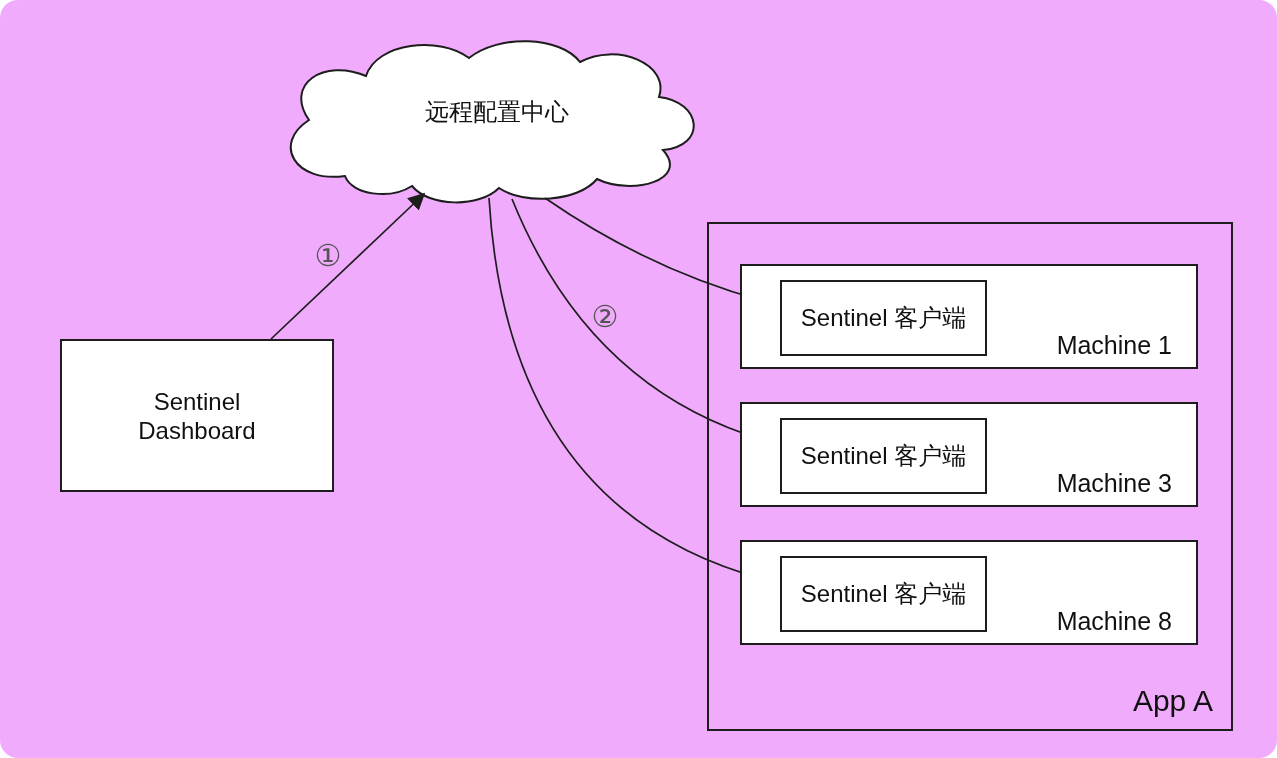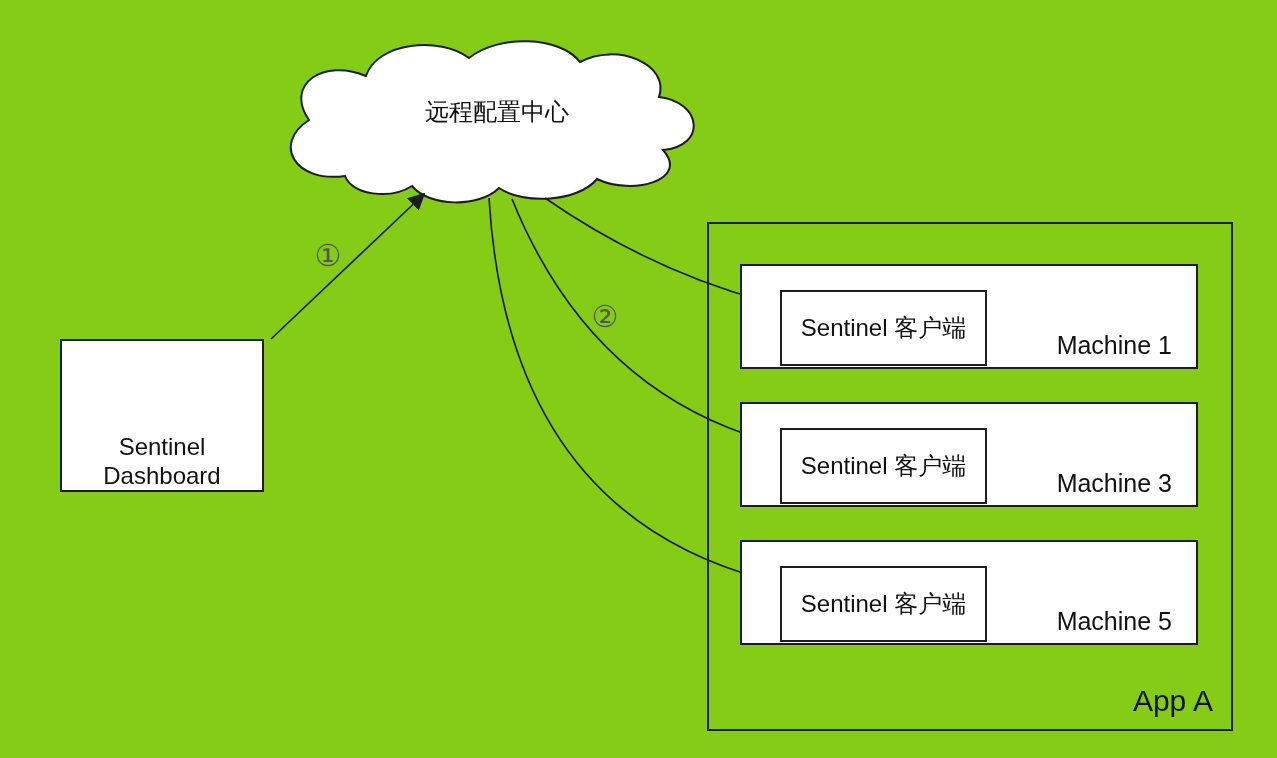--- a/index.html
+++ b/index.html
@@ -4,45 +4,46 @@
 <style>
   html, body {
     margin: 0;
     padding: 0;
     background: #ffffff;
   }
   .canvas {
     position: relative;
     width: 1277px;
     height: 758px;
-    background: #84cc16;
+    background: #f0abfc;
     font-family: "Liberation Sans", "DejaVu Sans", sans-serif;
     color: #111111;
     overflow: hidden;
+    border-radius: 18px;
   }
   .links {
     position: absolute;
     left: 0;
     top: 0;
     width: 1277px;
     height: 758px;
   }
   .box {
     position: absolute;
     border: 2px solid #1d1d1d;
     background: #ffffff;
     box-sizing: border-box;
   }
   .dashboard-box {
     left: 60px;
     top: 339px;
-    width: 204px;
+    width: 274px;
     height: 153px;
     display: flex;
-    align-items: flex-end;
+    align-items: center;
     justify-content: center;
   }
   .dashboard-text {
     font-size: 24px;
     line-height: 29px;
     text-align: center;
     white-space: pre-line;
   }
   .app-box {
     left: 707px;
@@ -73,21 +74,21 @@
   .machine-label {
     position: absolute;
     right: 24px;
     bottom: 7px;
     font-size: 25px;
     line-height: 29px;
   }
   .client-box {
     position: absolute;
     left: 38px;          
-    top: 24px;           
+    top: 14px;           
     width: 207px;
     height: 76px;
     border: 2px solid #1d1d1d;
     background: #ffffff;
     box-sizing: border-box;
     display: flex;
     align-items: center;
     justify-content: center;
   }
   .client-text {
@@ -171,21 +172,21 @@
       <div class="client-box">
         <div class="client-text">Sentinel 客户端</div>
       </div>
       <div class="machine-label">Machine 3</div>
     </div>
 
     <div class="machine-box machine-3">
       <div class="client-box">
         <div class="client-text">Sentinel 客户端</div>
       </div>
-      <div class="machine-label">Machine 5</div>
+      <div class="machine-label">Machine 8</div>
     </div>
 
     <div class="app-label">App A</div>
   </div>
 
   <span class="step-badge step-1">①</span>
   <span class="step-badge step-2">②</span>
 
 </div>
 

